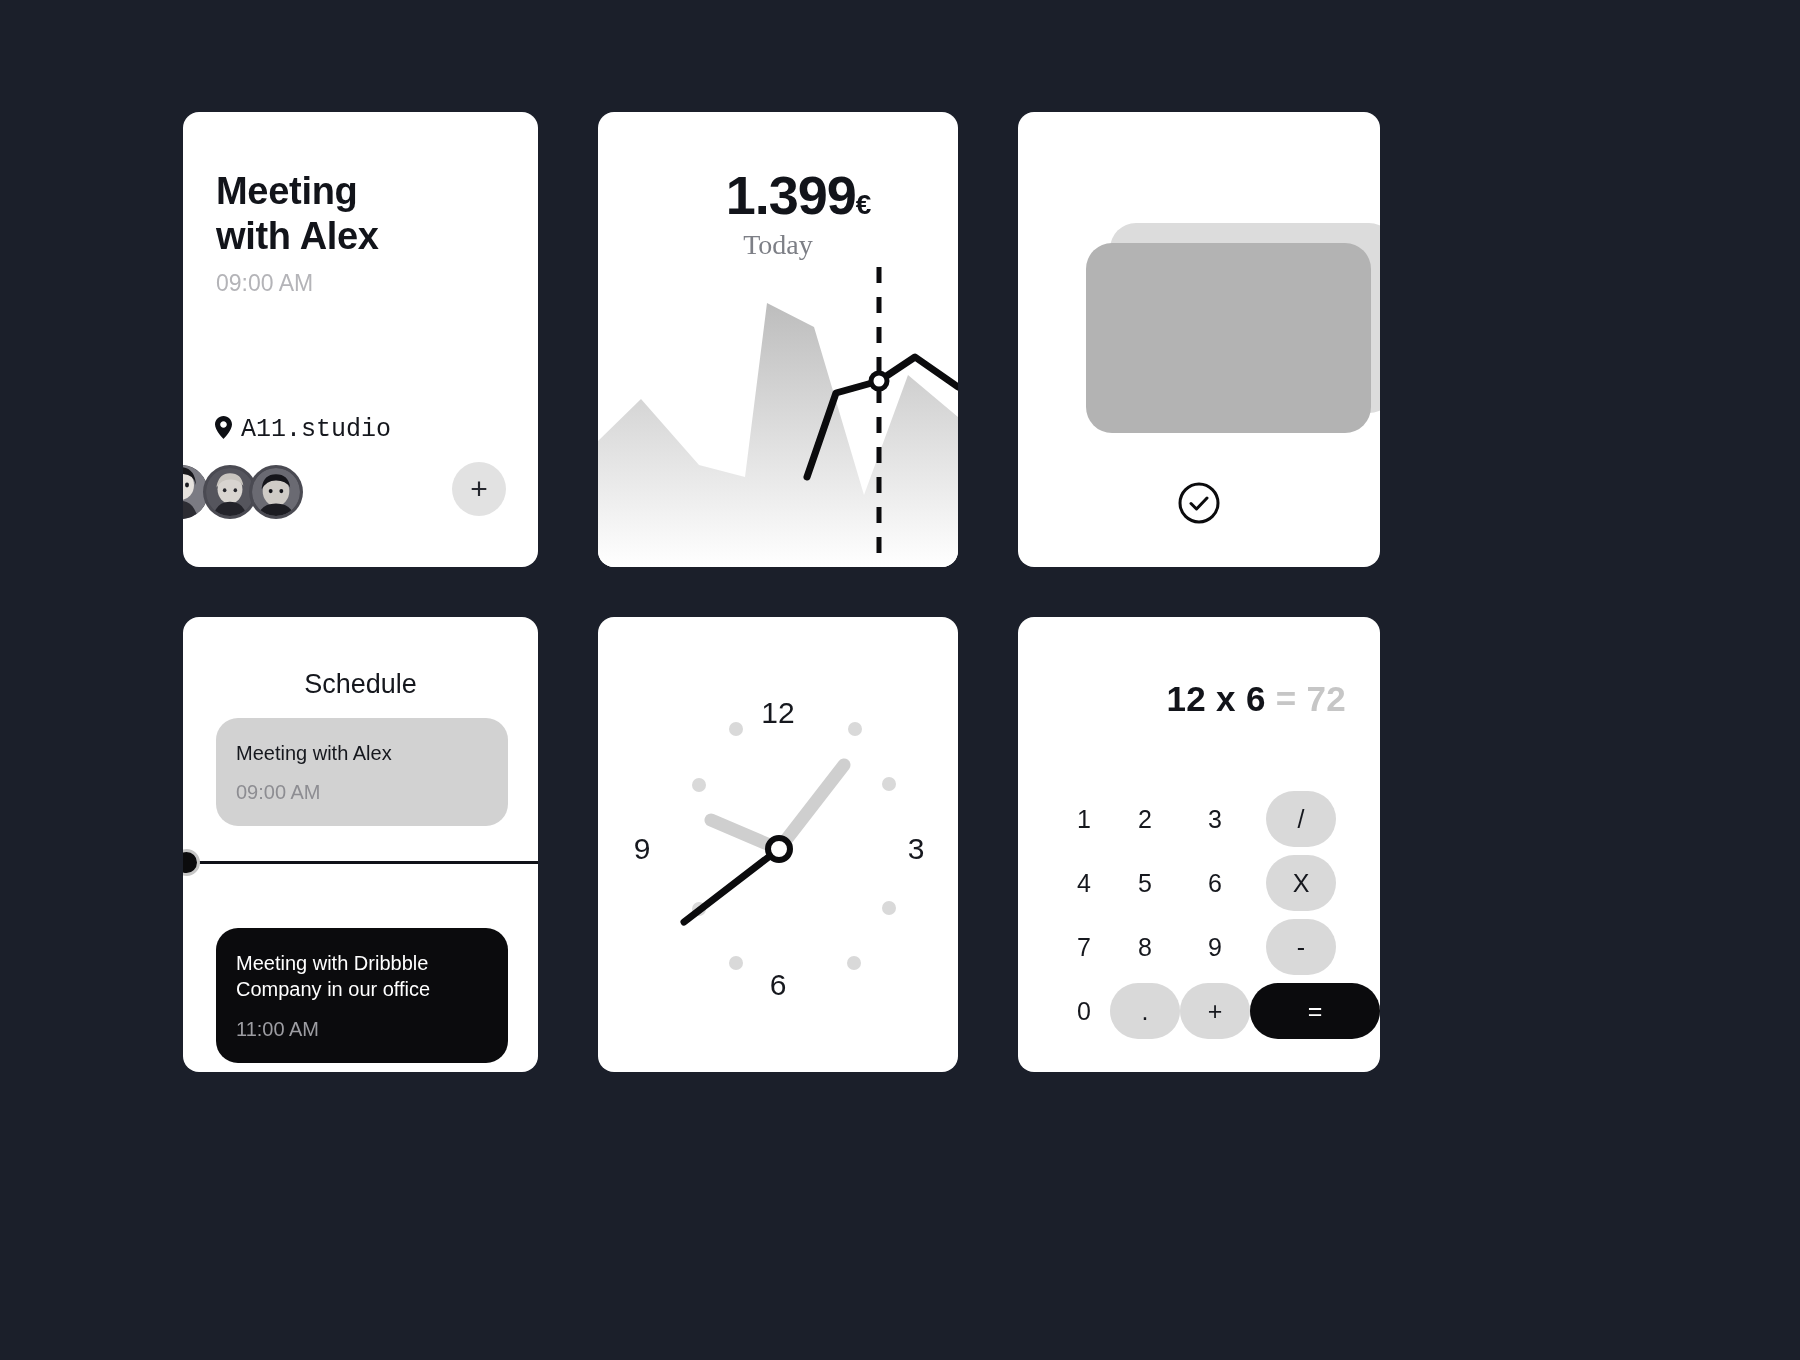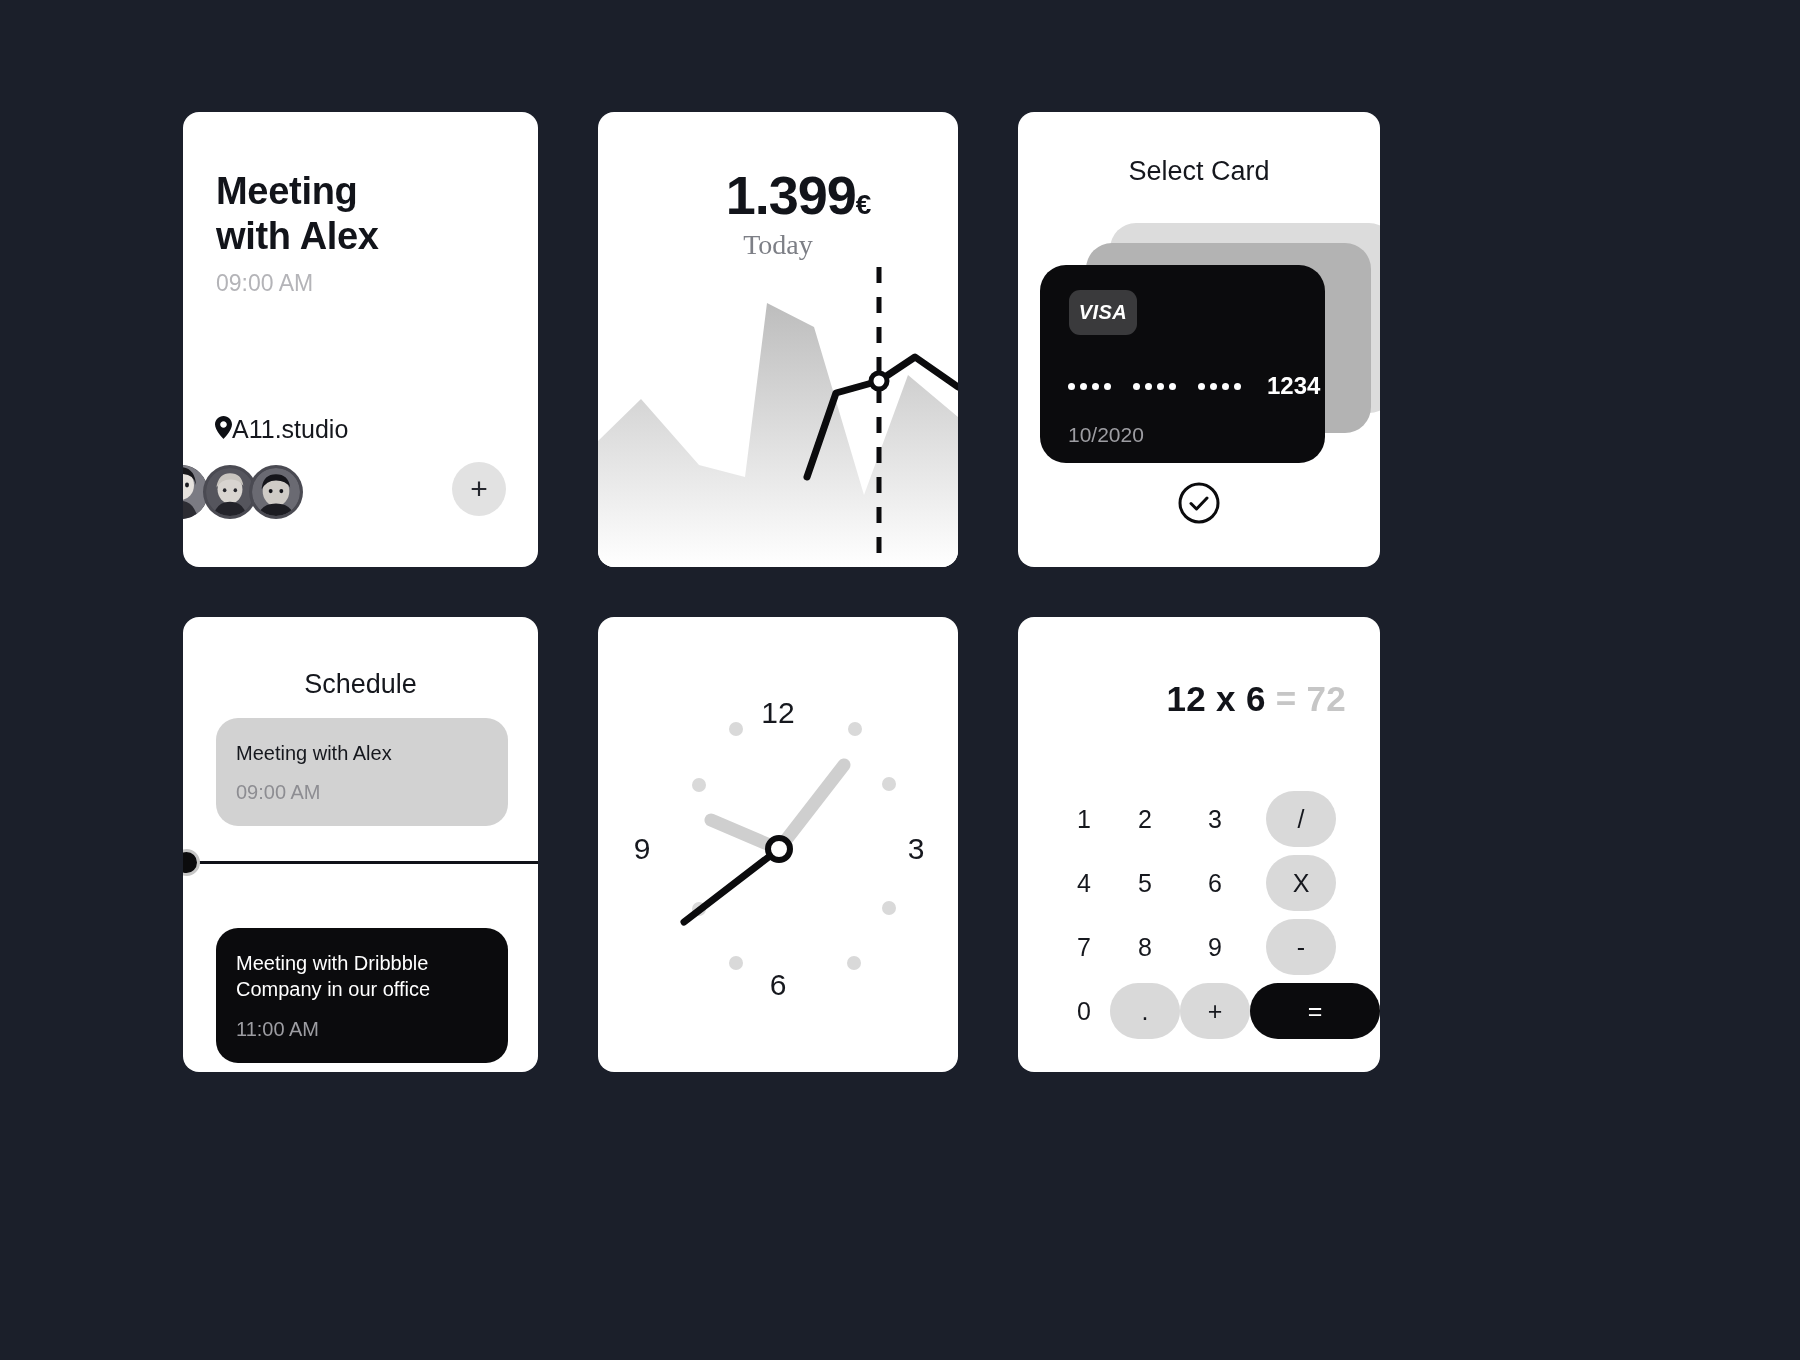--- a/index.html
+++ b/index.html
@@ -37,21 +37,21 @@
     font-size: 38px; font-weight: 700; line-height: 1.18;
     color: #12141a; letter-spacing: -0.3px;
     white-space: pre-line;
   }
   .meet-time {
     position: absolute; left: 33px; top: 158px;
     font-size: 23px; color: #b4b4b8; font-weight: 400;
   }
   .meet-loc {
     position: absolute; left: 32px; top: 303px;
-    display: flex; align-items: center; 
+    display: flex; align-items: center; gap: 9px; font-family: Liberation Mono, monospace;
   }
   .pin-ico { display: block; }
   .meet-loc-text { font-size: 25px; color: #15171d; font-weight: 400; }
   .avatars {
     position: absolute; left: -32px; top: 350px;
     display: flex; align-items: center;
   }
   .av {
     width: 54px; height: 54px; border-radius: 50%;
     overflow: hidden; position: relative;
@@ -285,52 +285,24 @@
         </svg>
         <svg viewBox="0 0 360 300" preserveAspectRatio="none" style="position:absolute;left:0;top:0;">
           <path fill="none" stroke="#0b0b0d" stroke-width="7" stroke-linejoin="round" stroke-linecap="round" vector-effect="non-scaling-stroke" d="M209,210 L238,126 L281,114 L317,90 L360,120"></path>
           <line x1="281" y1="0" x2="281" y2="300" stroke="#0b0b0d" stroke-width="5" stroke-dasharray="16 14" vector-effect="non-scaling-stroke"></line>
           <circle cx="281" cy="114" r="8" fill="#ffffff" stroke="#0b0b0d" stroke-width="5" vector-effect="non-scaling-stroke"></circle>
         </svg>
       </div>
     </div>
 
     <div class="card">
-      <div class="sc-title">Select Card</div>
 
       <div class="cc-stack">
         <div class="cc cc-back2"></div>
         <div class="cc cc-back1"></div>
-        <div class="cc cc-front">
-          <div class="visa-badge">
-            <span>VISA</span>
-          </div>
-          <div class="cc-num">
-            <span class="dotgrp">
-                <i></i>
-                <i></i>
-                <i></i>
-                <i></i>
-              </span>
-            <span class="dotgrp">
-                <i></i>
-                <i></i>
-                <i></i>
-                <i></i>
-              </span>
-            <span class="dotgrp">
-                <i></i>
-                <i></i>
-                <i></i>
-                <i></i>
-              </span>
-            <span class="cc-last">1234</span>
-          </div>
-          <div class="cc-exp">10/2020</div>
-        </div>
       </div>
 
       <div class="check-wrap">
         <button class="check-btn">
           <span>
             <svg width="42" height="42" viewBox="0 0 42 42">
               <circle cx="21" cy="21" r="19" fill="none" stroke="#0b0b0d" stroke-width="3"></circle>
               <path d="M13 21.5 L18.5 27 L29 16" fill="none" stroke="#0b0b0d" stroke-width="3" stroke-linecap="round" stroke-linejoin="round"></path>
             </svg>
           </span>

